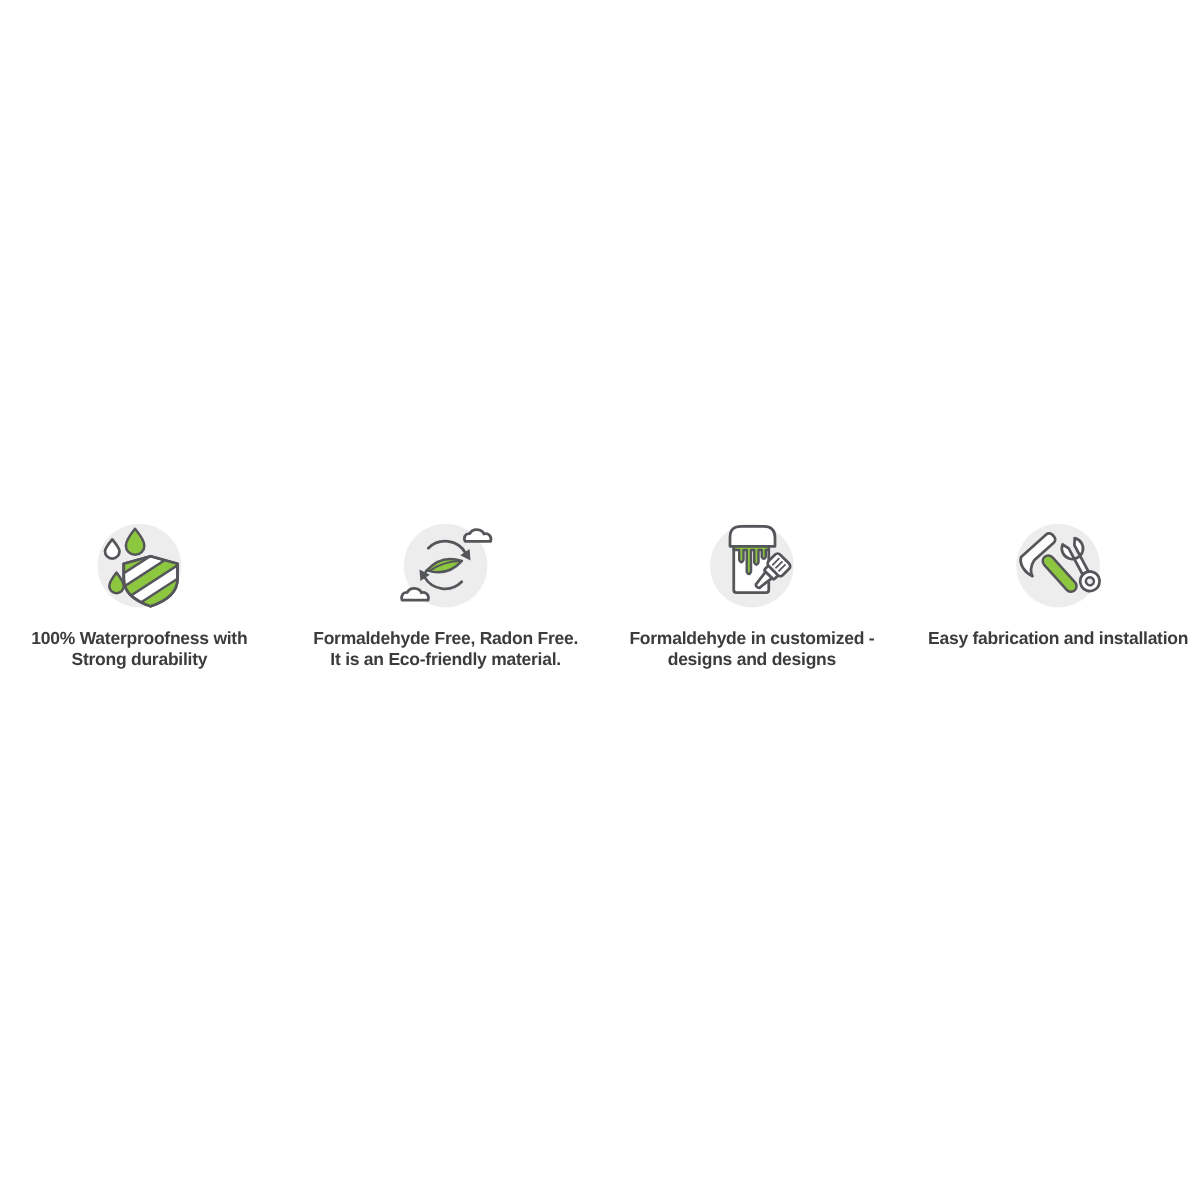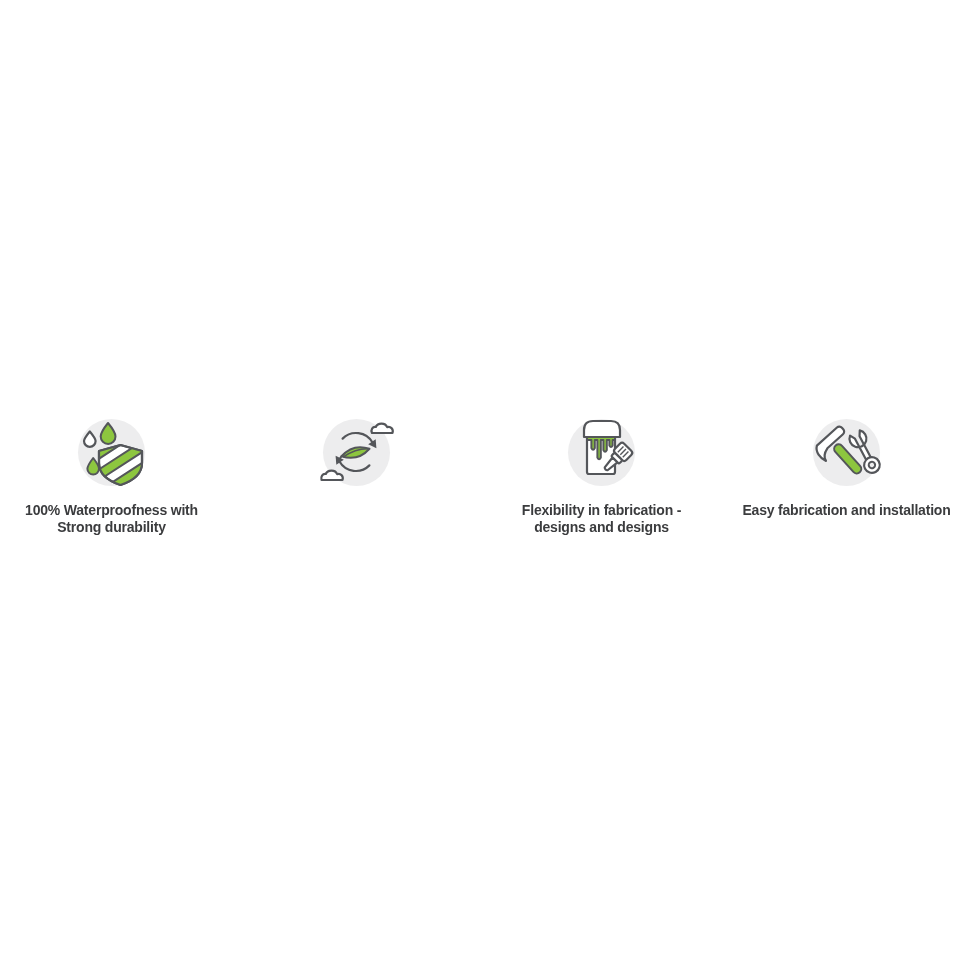--- a/index.html
+++ b/index.html
@@ -99,39 +99,43 @@
         </g>
         <g transform="rotate(-15 32.5 33.5)">
           <path class="gr" d="M18 33.5 Q32.5 24 47 33.5 Q32.5 43 18 33.5 Z"></path>
           <path d="M20 34.5 Q33 30 45 33" stroke="#54565a" stroke-width="1.6" fill="none" stroke-linecap="round"></path>
           <path d="M18 33.5 L14.5 36.5" stroke="#54565a" stroke-width="2" fill="none" stroke-linecap="round"></path>
         </g>
         <path class="wh" d="M49 14 H69.5 C70.8 9.8 67.4 7.2 64.2 8.2 C62.4 3.6 54.8 3.4 52.8 8 C49.4 7.6 47.6 10.8 49 14 Z"></path>
         <path class="wh" d="M-1.5 61 H19.5 C20.8 56.8 17.4 54.2 14.2 55.2 C12.4 50.6 4.8 50.4 2.8 55 C-0.6 54.6 -2.4 57.8 -1.5 61 Z"></path>
       </svg>
     </div>
+    <div class="caption">
+      <span>Formaldehyde Free, Radon Free.</span>
+      <span>It is an Eco-friendly material.</span>
+    </div>
   </div>
 
   <div class="feature">
     <div class="icon-wrap">
       <svg width="67" height="67" viewBox="0 0 67 67">
         <circle class="bgc" cx="33.5" cy="33.5" r="33.5"></circle>
         <rect class="wh" x="19" y="16" width="28" height="39" rx="2"></rect>
         <path class="gr" stroke-width="1.8" d="M19 16 L47 16 L47 21 L44.6 21 L44.6 26.5 Q43 29.5 41.4 26.5 L41.4 21 L38.8 21 L38.8 31 Q37.1 34.5 35.4 31 L35.4 21 L32.8 21 L32.8 38.5 Q31.1 42 29.4 38.5 L29.4 21 L26.8 21 L26.8 29 Q25.1 32.5 23.4 29 L23.4 21 L19 21 Z"></path>
         <path class="wh" d="M16 18 V11 Q16 2 25 2 H43 Q52 2 52 11 V18 Z"></path>
         <g transform="rotate(45 47 41)">
           <rect class="wh" x="39" y="23" width="16" height="13" rx="3"></rect>
           <path d="M43.5 25.5 V33.5 M47 25.5 V33.5 M50.5 25.5 V33.5" stroke="#54565a" stroke-width="1.4" fill="none"></path>
           <rect class="wh" x="41.5" y="36" width="11" height="5" rx="1.5"></rect>
           <path class="wh" d="M43.5 41 L50.5 41 L49 53.5 A2.6 2.6 0 0 1 45 53.5 Z"></path>
         </g>
       </svg>
     </div>
     <div class="caption">
-      <span>Flexibility in fabrication -</span>
+      <span>Formaldehyde in customized -</span>
       <span>designs and designs</span>
     </div>
   </div>
 
   <div class="feature">
     <div class="icon-wrap">
       <svg width="67" height="67" viewBox="0 0 67 67">
         <circle class="bgc" cx="33.5" cy="33.5" r="33.5"></circle>
 
         <g transform="rotate(-42 24 28)">

